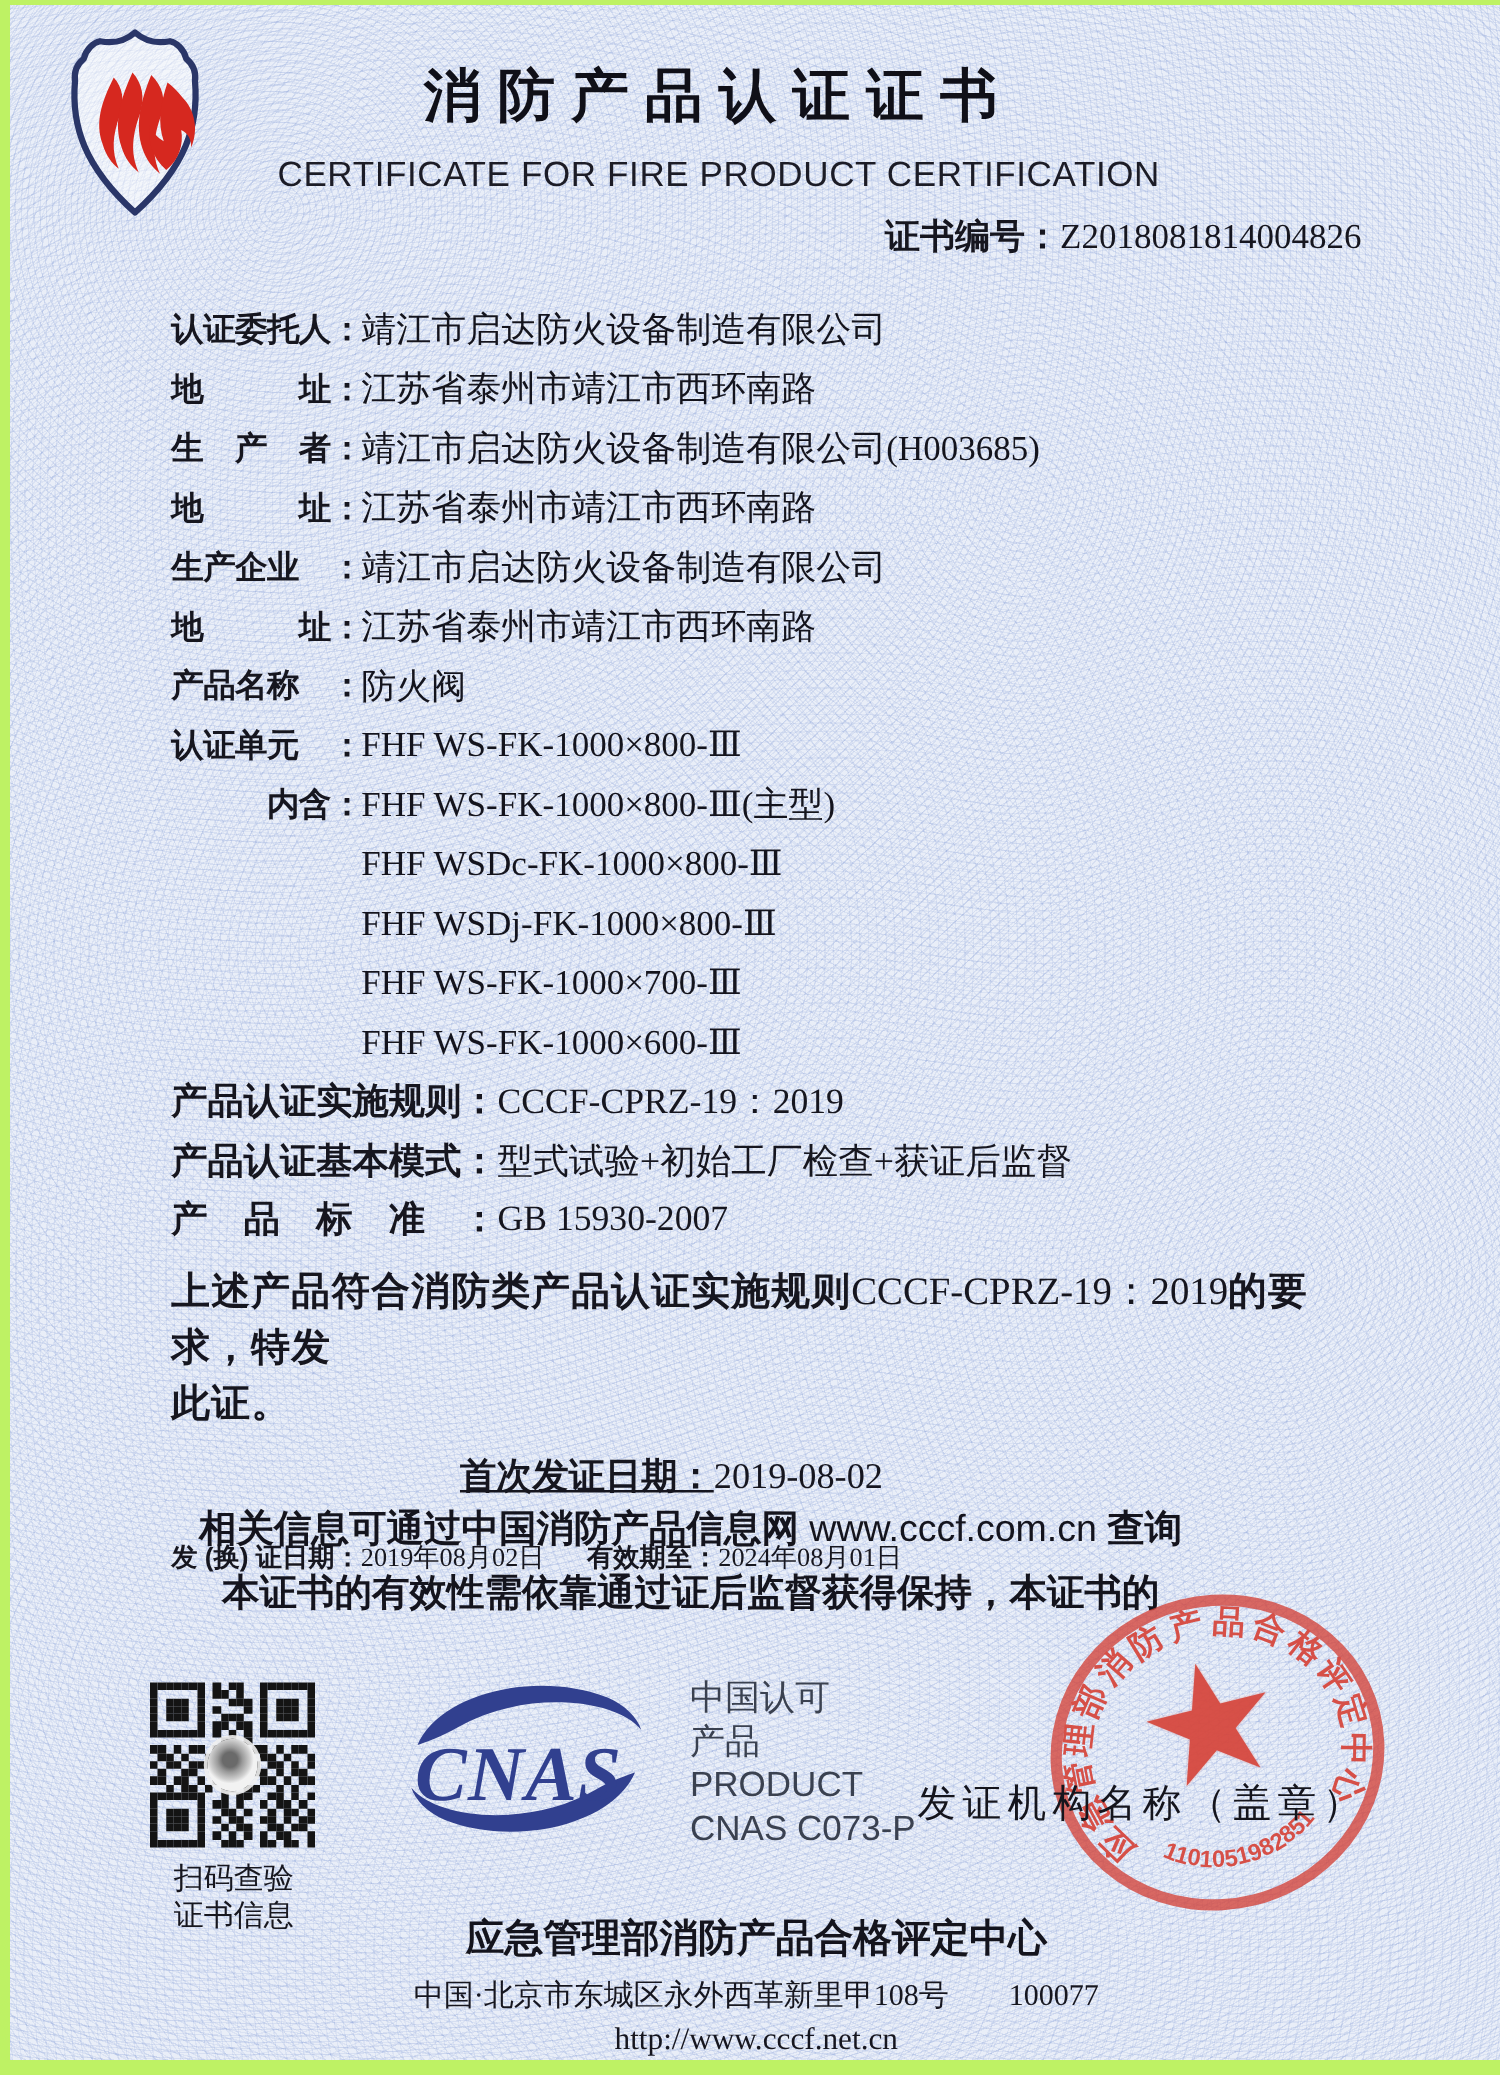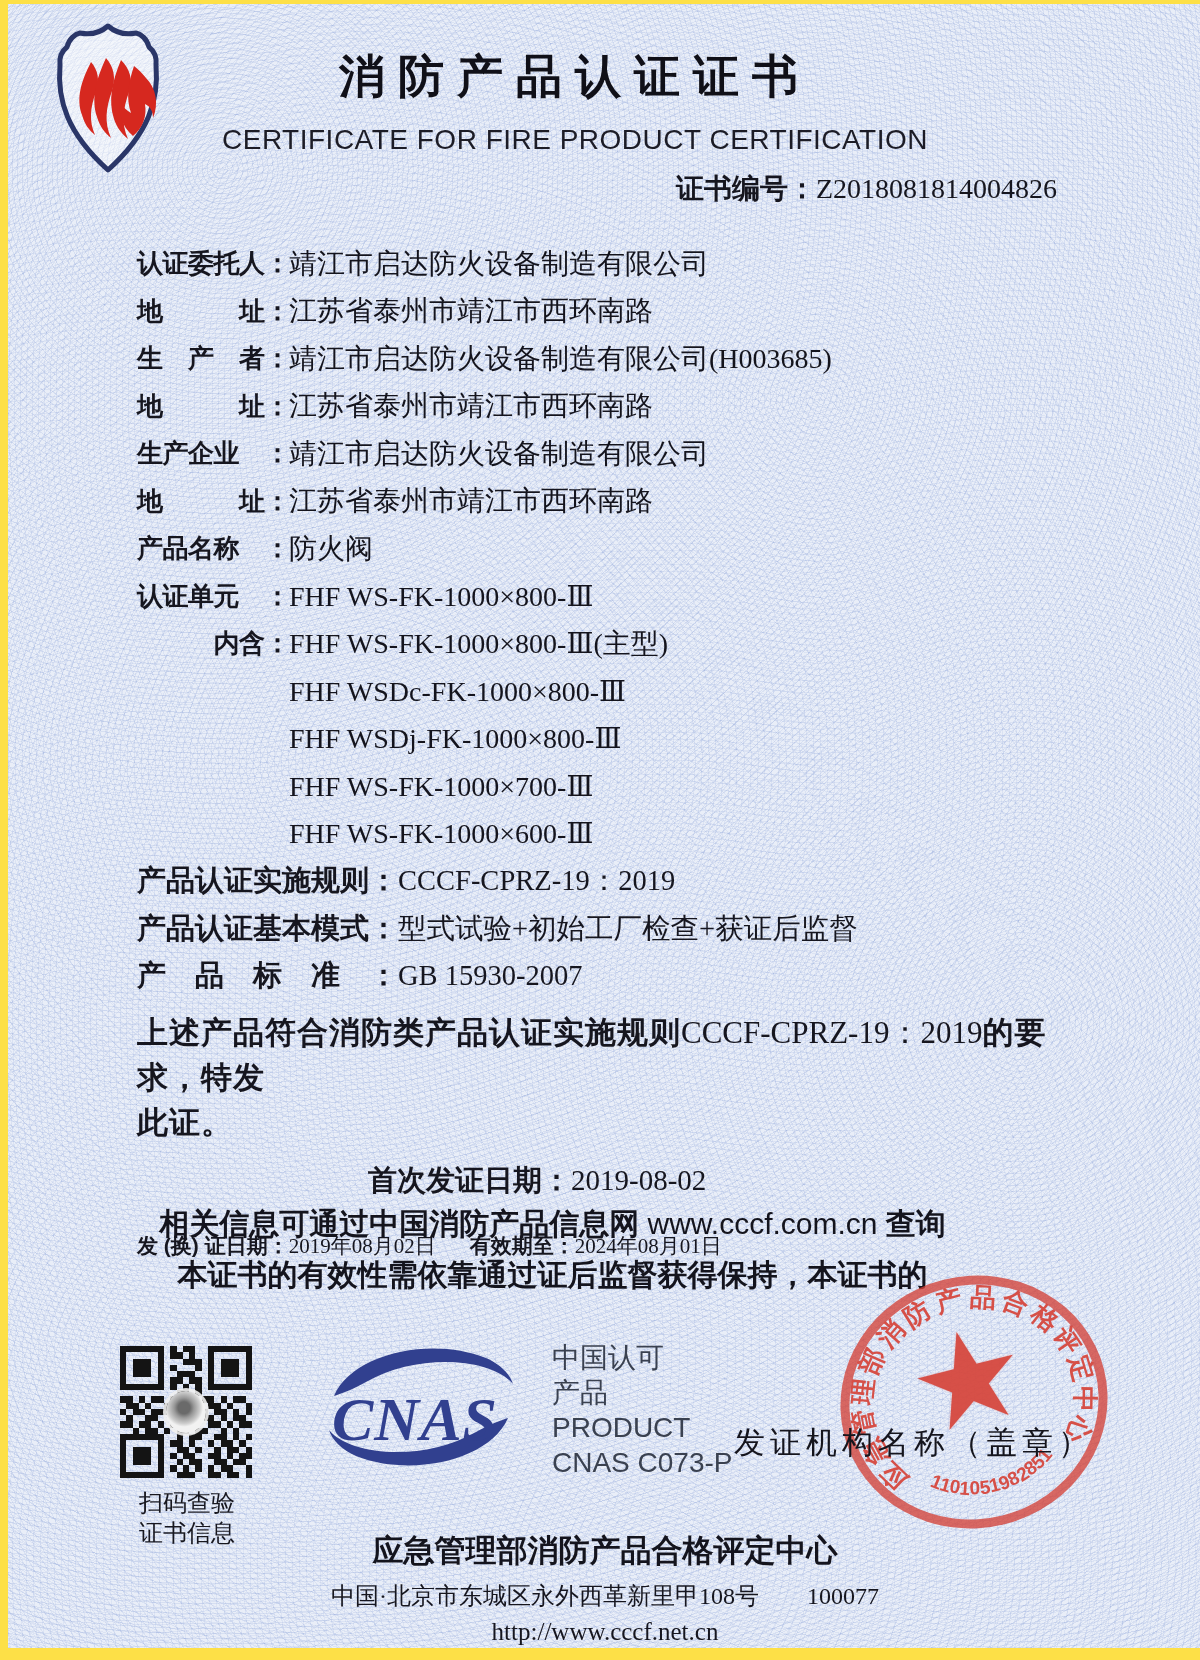--- a/index.html
+++ b/index.html
@@ -1,18 +1,18 @@
 <!DOCTYPE html>
 <html><head>
 <meta charset="utf-8">
 <style>
   html,body{margin:0;padding:0;background:#ffffff;}
   .page{
     position:relative; width:1200px; height:1660px; overflow:hidden;
-    background:#fde047;
+    background:#bef264;
     font-family:"Liberation Sans","DejaVu Sans",sans-serif;
     color:#16161f;
   }
   
   .guilloche{
     position:absolute; left:8px; top:4px; right:0; bottom:12px;
     background:
       repeating-radial-gradient(circle at 18% 10%, rgba(122,148,210,.17) 0 1px, rgba(255,255,255,0) 1px 5px),
       repeating-radial-gradient(circle at 68% 24%, rgba(122,148,210,.13) 0 1px, rgba(255,255,255,0) 1px 6px),
       repeating-radial-gradient(circle at 30% 46%, rgba(122,148,210,.13) 0 1px, rgba(255,255,255,0) 1px 7px),
@@ -20,35 +20,35 @@
       repeating-radial-gradient(circle at 12% 82%, rgba(122,148,210,.12) 0 1px, rgba(255,255,255,0) 1px 8px),
       repeating-radial-gradient(circle at 55% 95%, rgba(122,148,210,.12) 0 1px, rgba(255,255,255,0) 1px 7px),
       #e9eef8;
   }
   .serif{font-family:"Liberation Serif","DejaVu Serif",serif;}
 
   .head-wrap{position:absolute; left:0; top:0; width:1150px; text-align:center;}
   .title{margin-top:46px; font-size:46px; font-weight:700; letter-spacing:13px; color:#101018;}
   .subtitle{margin-top:16px; font-size:28px; letter-spacing:.5px; color:#1c1c26;}
   .certno{position:absolute; left:676px; top:170px; font-size:28px; white-space:pre;}
-  .certno .lab{font-weight:700;}
+  .certno .lab{font-weight:700;margin-left:32px;}
   .certno .val{font-family:"Liberation Serif","DejaVu Serif",serif;}
 
   .content{position:absolute; left:137px; top:240px; width:1000px;}
   .row{height:47.5px; display:flex; align-items:center; white-space:pre;}
   .flabel{flex:none; width:152px; font-size:26px; font-weight:700; letter-spacing:-.5px; white-space:pre;}
   .fvalue{font-family:"Liberation Serif","DejaVu Serif",serif; font-size:28px; color:#14141d;}
   .rlabel{font-size:29px; font-weight:700; white-space:pre;}
   .rvalue{font-family:"Liberation Serif","DejaVu Serif",serif; font-size:28.5px; white-space:pre;}
 
   .statement{margin-top:10px; font-size:31px; font-weight:700; line-height:45px; letter-spacing:1px; width:940px;}
   .statement .code{font-weight:400; font-family:"Liberation Serif","DejaVu Serif",serif; letter-spacing:0;}
 
   .first-issue{margin-top:16px; margin-left:231px; font-size:29px; white-space:pre;}
-  .first-issue .lab{font-weight:700;}
+  .first-issue .lab{font-weight:700;text-decoration:underline;}
   .issue-line{margin-top:31px; font-size:21px; white-space:pre;}
   .issue-line .lab{font-weight:700;}
   .issue-line .gap{display:inline-block; width:34px;}
 
   .notice{position:absolute; left:0; top:1198px; width:1105px; text-align:center;
           font-size:30px; font-weight:700; line-height:51px; color:#14141d;}
   .notice .url{font-weight:400; font-family:"Liberation Sans",sans-serif;}
 
   
   .shield{position:absolute; left:48px; top:20px;}

